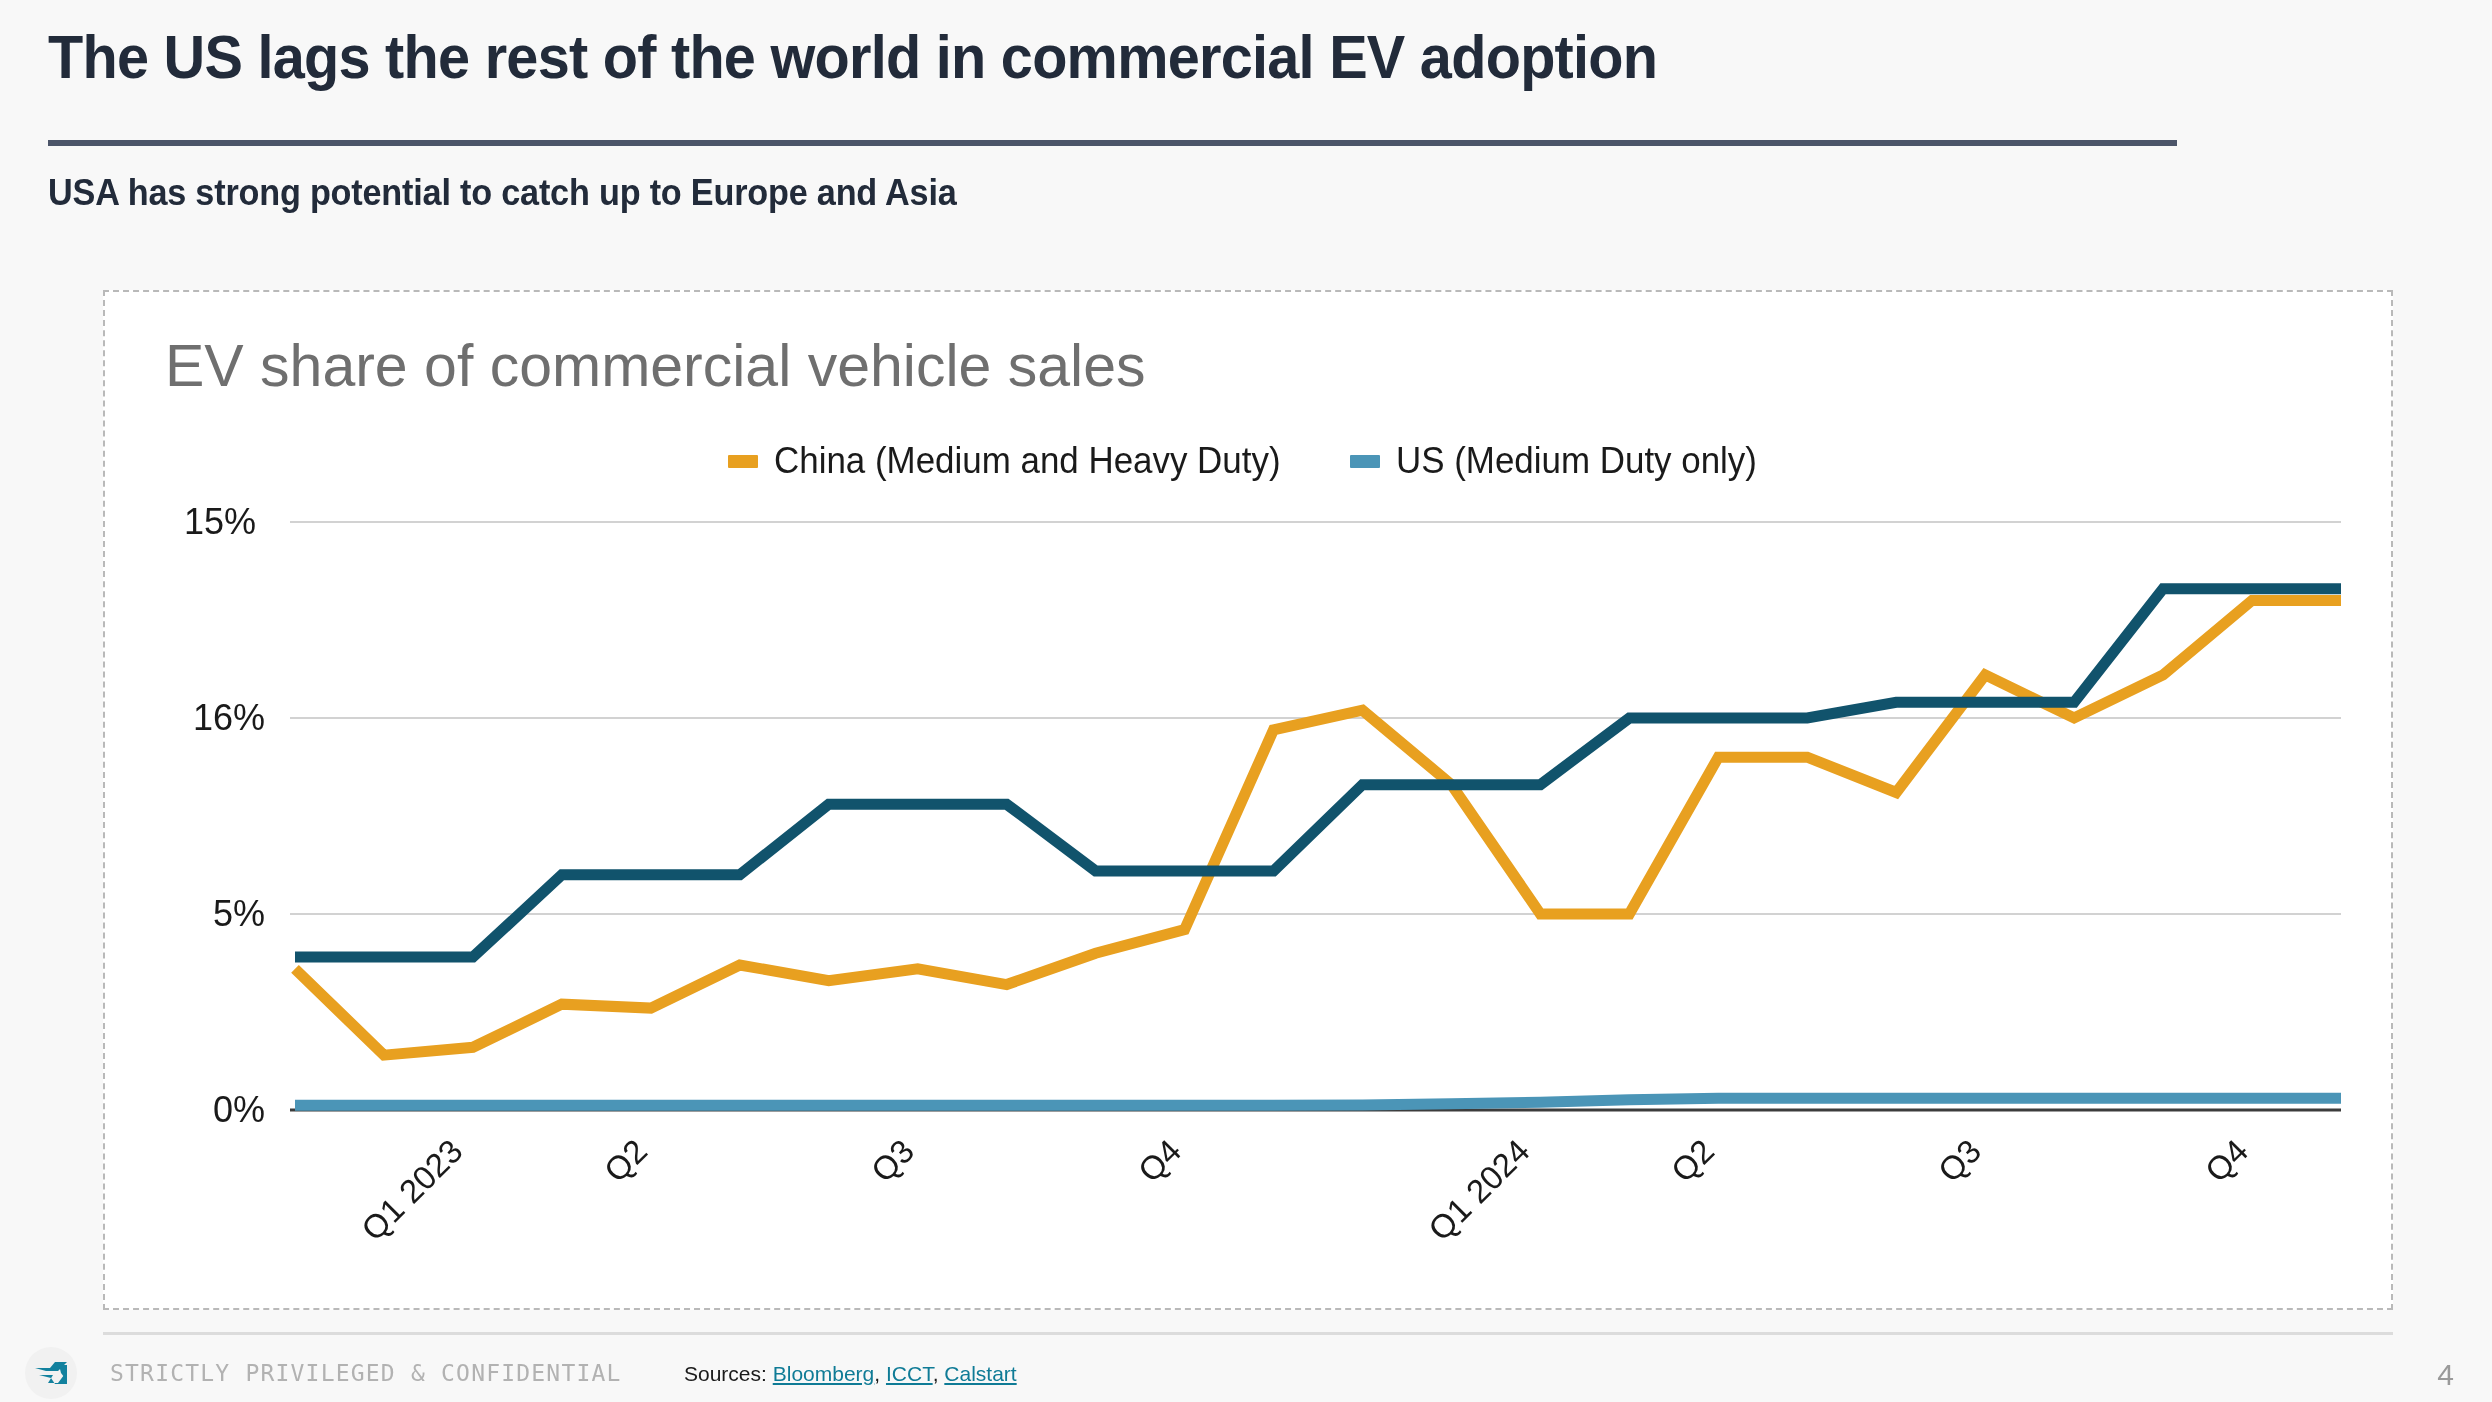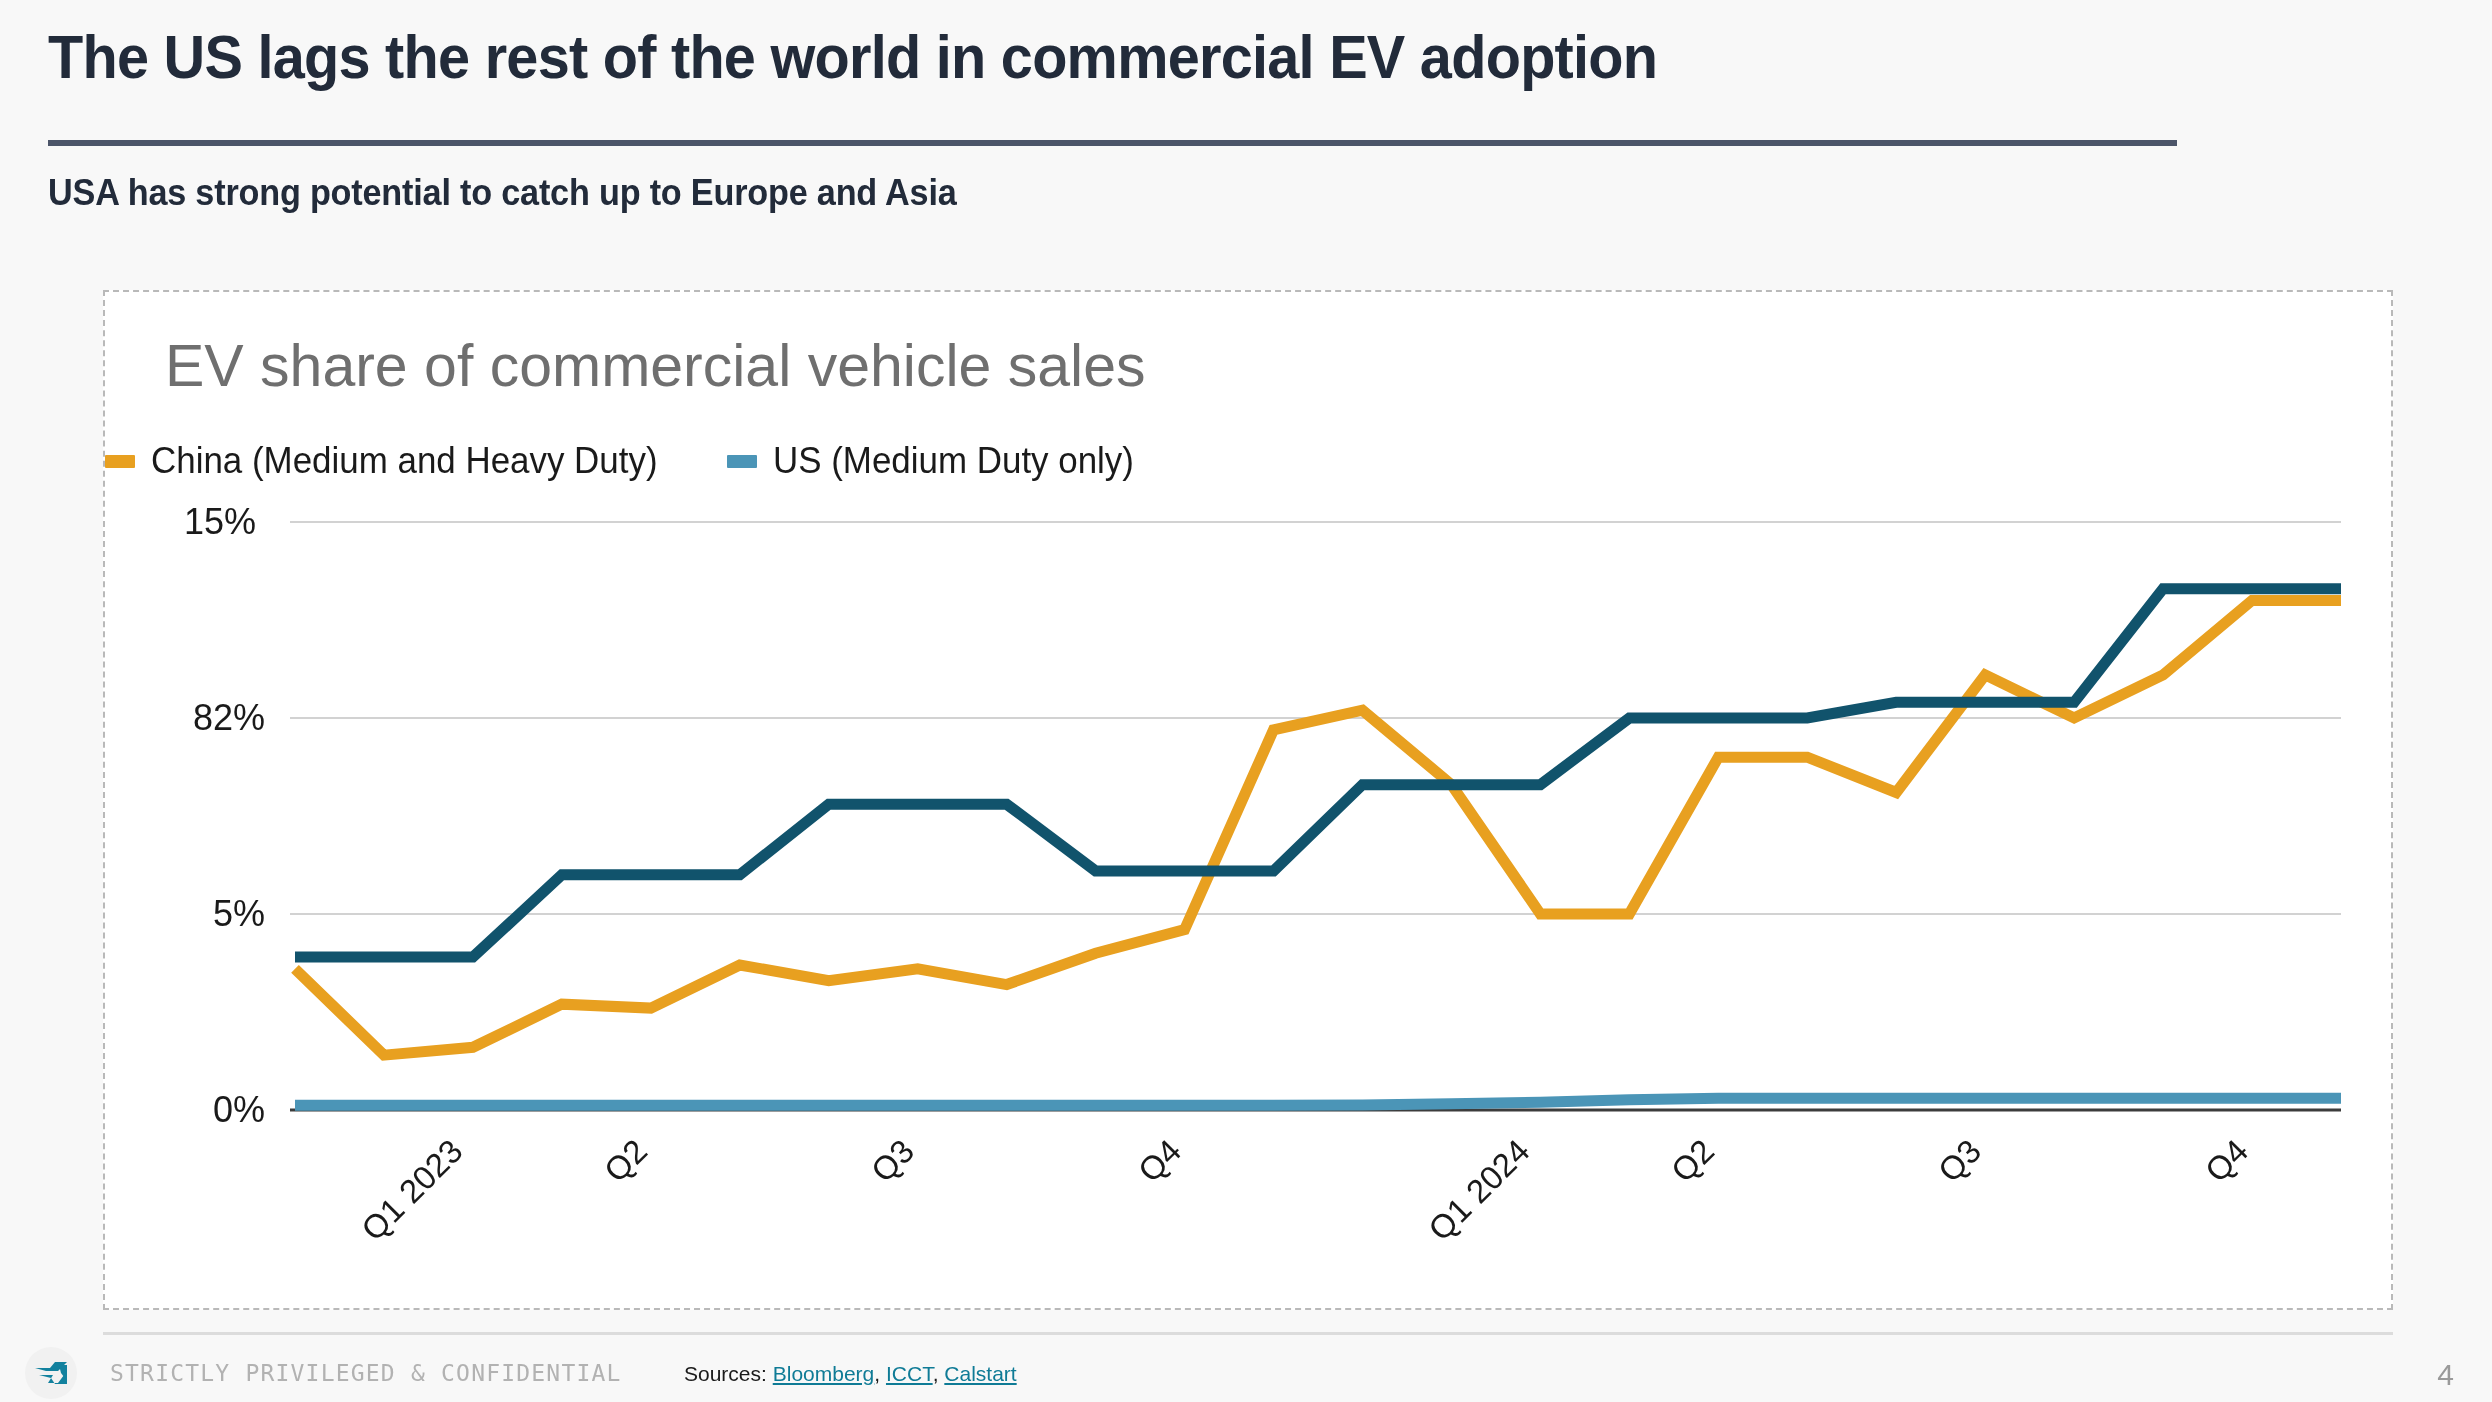--- a/index.html
+++ b/index.html
@@ -73,20 +73,21 @@
     white-space: nowrap;
   }
 
   
   .legend {
     position: absolute;
     left: 0;
     right: 0;
     top: 148px;
     display: flex;
+    justify-content: center;
     align-items: center;
     gap: 54px;
   }
   .legend-item {
     display: flex;
     align-items: center;
     gap: 16px;
   }
   .legend-swatch {
     width: 30px;
@@ -211,21 +212,21 @@
         <line x1="185" y1="818" x2="2236" y2="818" stroke="#3c3c3c" stroke-width="3"></line>
         <line x1="185" y1="622" x2="2236" y2="622" stroke="#d2d2d2" stroke-width="2"></line>
         <line x1="185" y1="426" x2="2236" y2="426" stroke="#d2d2d2" stroke-width="2"></line>
         <line x1="185" y1="230" x2="2236" y2="230" stroke="#d2d2d2" stroke-width="2"></line>
         <polyline points="190,676.88 278.95652173913044,763.12 367.9130434782609,755.28 456.8695652173913,712.16 545.8260869565217,716.08 634.7826086956522,672.96 723.7391304347826,688.64 812.6956521739131,676.88 901.6521739130435,692.56 990.608695652174,661.2 1079.5652173913045,637.6800000000001 1168.521739130435,437.76000000000005 1257.4782608695652,418.16 1346.4347826086955,492.64 1435.3913043478262,622 1524.3478260869565,622 1613.304347826087,465.2 1702.2608695652173,465.2 1791.217391304348,500.48 1880.1739130434783,382.88 1969.1304347826087,426 2058.086956521739,382.88 2147.04347826087,308.4 2236,308.4" fill="none" stroke="#E8A020" stroke-width="11" stroke-linejoin="miter" stroke-linecap="butt"></polyline>
         <polyline points="190,665.12 278.95652173913044,665.12 367.9130434782609,665.12 456.8695652173913,582.8 545.8260869565217,582.8 634.7826086956522,582.8 723.7391304347826,512.24 812.6956521739131,512.24 901.6521739130435,512.24 990.608695652174,578.88 1079.5652173913045,578.88 1168.521739130435,578.88 1257.4782608695652,492.64 1346.4347826086955,492.64 1435.3913043478262,492.64 1524.3478260869565,426 1613.304347826087,426 1702.2608695652173,426 1791.217391304348,410.32 1880.1739130434783,410.32 1969.1304347826087,410.32 2058.086956521739,296.64 2147.04347826087,296.64 2236,296.64" fill="none" stroke="#11536C" stroke-width="11" stroke-linejoin="miter" stroke-linecap="butt"></polyline>
         <polyline points="190,813.296 278.95652173913044,813.296 367.9130434782609,813.296 456.8695652173913,813.296 545.8260869565217,813.296 634.7826086956522,813.296 723.7391304347826,813.296 812.6956521739131,813.296 901.6521739130435,813.296 990.608695652174,813.296 1079.5652173913045,813.296 1168.521739130435,813.296 1257.4782608695652,812.904 1346.4347826086955,811.728 1435.3913043478262,810.16 1524.3478260869565,807.808 1613.304347826087,806.24 1702.2608695652173,806.24 1791.217391304348,806.24 1880.1739130434783,806.24 1969.1304347826087,806.24 2058.086956521739,806.24 2147.04347826087,806.24 2236,806.24" fill="none" stroke="#4B95B7" stroke-width="11" stroke-linejoin="miter" stroke-linecap="butt"></polyline>
       </svg>
   <div class="ytick" style="left: 30px; top: 818px;">0%</div>
       <div class="ytick" style="left: 30px; top: 622px;">5%</div>
-      <div class="ytick" style="left: 30px; top: 426px;">82%</div>
+      <div class="ytick" style="left: 30px; top: 426px;">16%</div>
       <div class="ytick" style="left: 21px; top: 230px;">15%</div>
       <div class="xtick" style="left: 212px; top: 840px;">Q1 2023</div>
       <div class="xtick" style="left: 478.87px; top: 840px;">Q2</div>
       <div class="xtick" style="left: 745.739px; top: 840px;">Q3</div>
       <div class="xtick" style="left: 1012.61px; top: 840px;">Q4</div>
       <div class="xtick" style="left: 1279.48px; top: 840px;">Q1 2024</div>
       <div class="xtick" style="left: 1546.35px; top: 840px;">Q2</div>
       <div class="xtick" style="left: 1813.22px; top: 840px;">Q3</div>
       <div class="xtick" style="left: 2080.09px; top: 840px;">Q4</div>
     </div>

